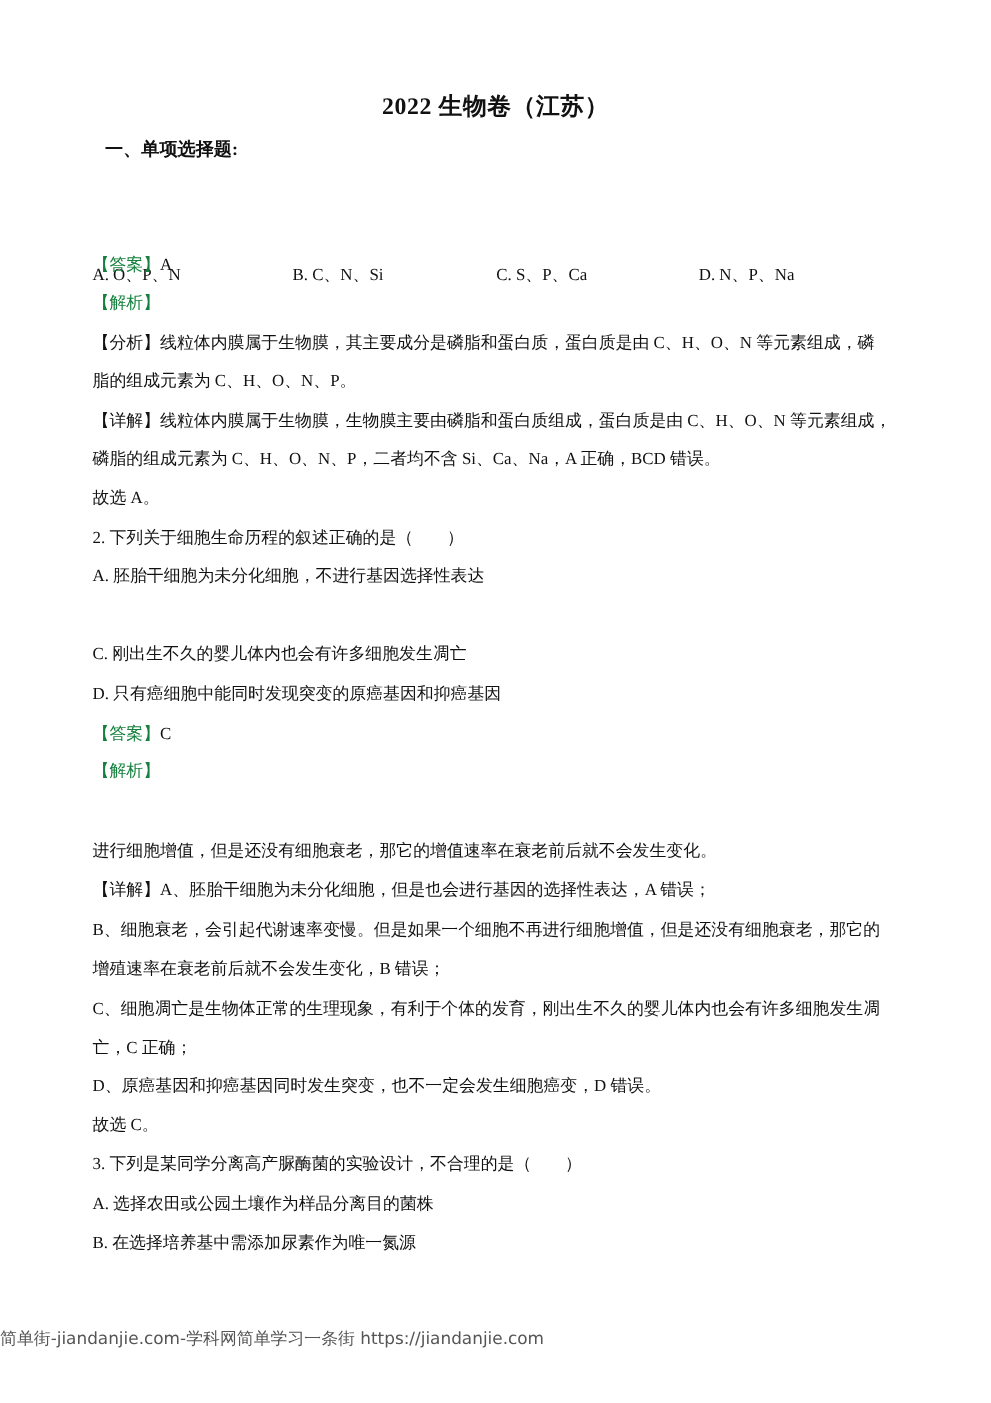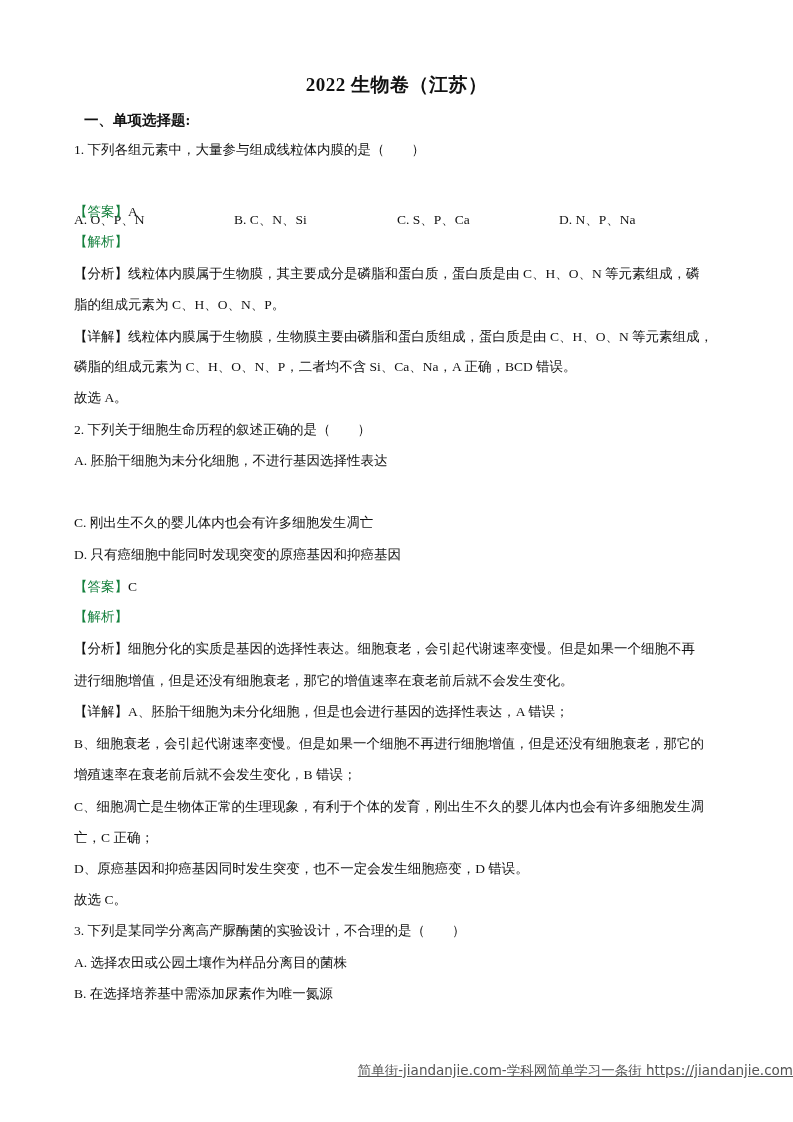--- a/index.html
+++ b/index.html
@@ -5,32 +5,31 @@
     html, body { margin:0; padding:0; background:#ffffff; }
     body { width:793px; height:1122px; position:relative; overflow:hidden;
       font-family: "Liberation Serif", "DejaVu Serif", serif; color:#111; }
     .page { position:absolute; left:0; top:0; width:723px; height:1122px; }
     .title { position:absolute; left:0; width:793px; top:72px; text-align:center;
       font-size:19px; font-weight:bold; letter-spacing:0.5px; }
     .line { position:absolute; left:74px; font-size:13.5px; line-height:18px; white-space:nowrap; }
     .section { font-weight:bold; font-size:14.5px;margin-left:10px; }
     .opt { position:absolute; font-size:13.5px; white-space:nowrap;margin-top:39px; }
     .blue { color:#15803d; }
-    .footer { position:absolute; left:0; width:793px; top:1062px; text-align:right;
-      font-family:"DejaVu Sans", sans-serif; font-size:13.5px; color:#555;text-decoration:underline; }
+    .footer { position:absolute; left:0; width:793px; top:1062px; text-align:left;
+      font-family:"DejaVu Sans", sans-serif; font-size:13.5px; color:#555; }
   </style>
 </head>
 <body>
 
 <div class="page">
   <div class="title">2022 生物卷（江苏）</div>
 
   <div class="line section" style="top:111px">一、单项选择题:</div>
 
-  <div class="line" style="top:141px">1. 下列各组元素中，大量参与组成线粒体内膜的是（　　）</div>
   <div class="opt" style="left:74px;top:172px">A. O、P、N</div>
   <div class="opt" style="left:234px;top:172px">B. C、N、Si</div>
   <div class="opt" style="left:397px;top:172px">C. S、P、Ca</div>
   <div class="opt" style="left:559px;top:172px">D. N、P、Na</div>
 
   <div class="line" style="top:203px">
     <span class="blue">【答案】</span><span>A</span>
   </div>
   <div class="line blue" style="top:233px">【解析】</div>
 
@@ -48,23 +47,20 @@
   <div class="line" style="top:421px">2. 下列关于细胞生命历程的叙述正确的是（　　）</div>
   <div class="line" style="top:452px">A. 胚胎干细胞为未分化细胞，不进行基因选择性表达</div>
   <div class="line" style="top:514px">C. 刚出生不久的婴儿体内也会有许多细胞发生凋亡</div>
   <div class="line" style="top:546px">D. 只有癌细胞中能同时发现突变的原癌基因和抑癌基因</div>
 
   <div class="line" style="top:578px">
     <span class="blue">【答案】</span><span>C</span>
   </div>
   <div class="line blue" style="top:608px">【解析】</div>
 
-  <div class="line" style="top:640px">
-    <span>【分析】</span><span>细胞分化的实质是基因的选择性表达。细胞衰老，会引起代谢速率变慢。但是如果一个细胞不再</span>
-  </div>
   <div class="line" style="top:672px">进行细胞增值，但是还没有细胞衰老，那它的增值速率在衰老前后就不会发生变化。</div>
 
   <div class="line" style="top:703px">
     <span>【详解】</span><span>A、胚胎干细胞为未分化细胞，但是也会进行基因的选择性表达，A 错误；</span>
   </div>
   <div class="line" style="top:735px">B、细胞衰老，会引起代谢速率变慢。但是如果一个细胞不再进行细胞增值，但是还没有细胞衰老，那它的</div>
   <div class="line" style="top:766px">增殖速率在衰老前后就不会发生变化，B 错误；</div>
   <div class="line" style="top:798px">C、细胞凋亡是生物体正常的生理现象，有利于个体的发育，刚出生不久的婴儿体内也会有许多细胞发生凋</div>
   <div class="line" style="top:829px">亡，C 正确；</div>
   <div class="line" style="top:860px">D、原癌基因和抑癌基因同时发生突变，也不一定会发生细胞癌变，D 错误。</div>

